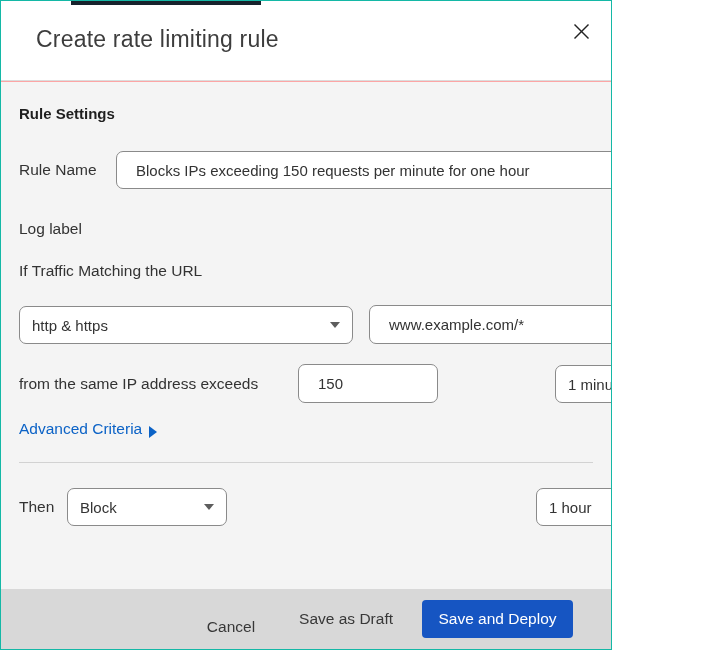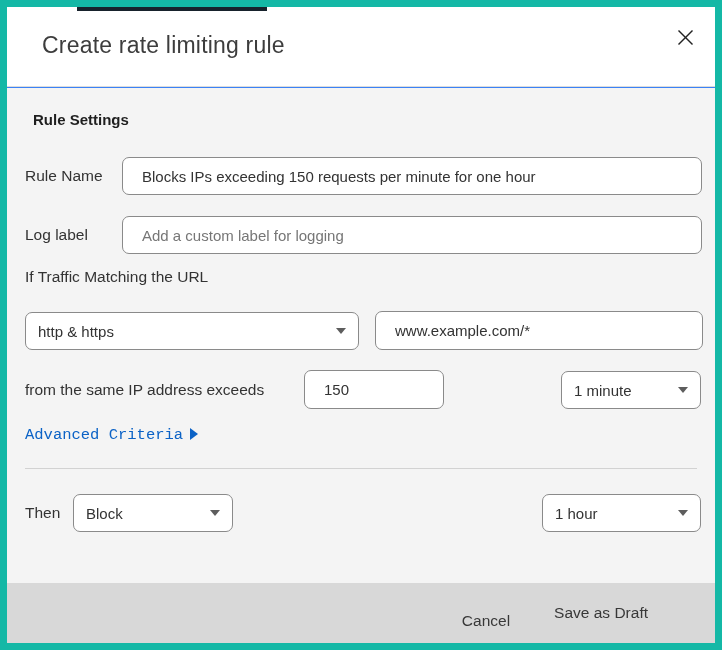--- a/index.html
+++ b/index.html
@@ -1,21 +1,21 @@
 <!DOCTYPE html>
 <html><head>
 <meta charset="utf-8">
 <style>
   * { margin:0; padding:0; box-sizing:border-box; }
   html,body { background:#fff; }
   body { font-family:"Liberation Sans","DejaVu Sans",sans-serif; }
 
   .frame {
-    position:relative; width:722px; height:650px;
-    border:7px solid #14b8a6; background:#3b82f6; overflow:hidden;
+    position:relative; width:612px; height:650px;
+    border:1px solid #14b8a6; background:#fca5a5; overflow:hidden;
   }
 
   .top-strip {
     position:absolute; left:70px; top:0; width:190px; height:4px;
     background:#17222c; z-index:5;
   }
 
   
   .header {
     position:absolute; left:0; top:0; right:0; height:80px;
@@ -30,21 +30,21 @@
     background:none; border:none; cursor:pointer;
     display:flex; align-items:center; justify-content:center;
   }
 
   
   .content {
     position:absolute; left:0; top:81px; right:0; height:509px;
     background:#f4f4f4;
   }
   .section-heading {
-    position:absolute; left:26px; top:23px;
+    position:absolute; left:18px; top:23px;
     font-size:15px; font-weight:700; color:#1f1f1f;
   }
   .field-label {
     position:absolute; font-size:15.5px; color:#333; line-height:38px;
   }
   .text-input {
     position:absolute; height:38px; background:#fff;
     border:1px solid #8a8a8a; border-radius:7px;
     padding:0 19px; font-size:15px; color:#333;
     font-family:"Liberation Sans","DejaVu Sans",sans-serif;
@@ -63,21 +63,21 @@
     border-top:6px solid #5d5d5d;
   }
 
   .inline-text {
     position:absolute; font-size:15.5px; color:#333; line-height:38px;
   }
 
   .adv-link {
     position:absolute; left:18px; top:338px;
     font-size:15.5px; color:#0b62c6; cursor:pointer;
-    display:flex; align-items:flex-start; gap:7px;font-family:Liberation Mono, monospace;
+    display:flex; align-items:flex-end; gap:7px;
   }
   .arrow-right {
     width:0; height:0;
     border-top:6px solid transparent; border-bottom:6px solid transparent;
     border-left:8px solid #0b62c6; margin-top:2px;
   }
 
   .divider {
     position:absolute; left:18px; right:18px; top:380px;
     height:1px; background:#d2d2d2;
@@ -120,21 +120,20 @@
   </div>
 
   <div class="content">
 
     <div class="section-heading">Rule Settings</div>
 
     <div class="field-label" style="left:18px; top:69px;">Rule Name</div>
     <input class="text-input" style="left: 115px; top: 69px; width: 580px;" type="text" value="Blocks IPs exceeding 150 requests per minute for one hour">
 
     <div class="field-label" style="left:18px; top:128px;text-align:center;">Log label</div>
-    <input class="text-input" style="left: 115px; top: 128px; width: 580px;" type="text" placeholder="Add a custom label for logging">
 
     <div class="inline-text" style="left:18px; top:170px;">If Traffic Matching the URL</div>
 
     <div class="selectbox" style="left:18px; top:224px; width:334px;">
       <span>http &amp; https</span>
       <span class="caret"></span>
     </div>
     <input class="text-input" style="left: 368px; top: 223px; width: 328px; height: 39px;" type="text" value="www.example.com/*">
 
     <div class="inline-text" style="left:18px; top:283px;">from the same IP address exceeds</div>
@@ -159,15 +158,16 @@
     <div class="selectbox" style="left:535px; top:406px; width:159px;">
       <span>1 hour</span>
       <span class="caret"></span>
     </div>
 
   </div>
 
   <div class="footer">
     <button class="text-btn btn-cancel">Cancel</button>
     <button class="text-btn btn-draft">Save as Draft</button>
+    <button class="btn-primary">Save and Deploy</button>
   </div>
 
 </div>
 
 </body></html>

